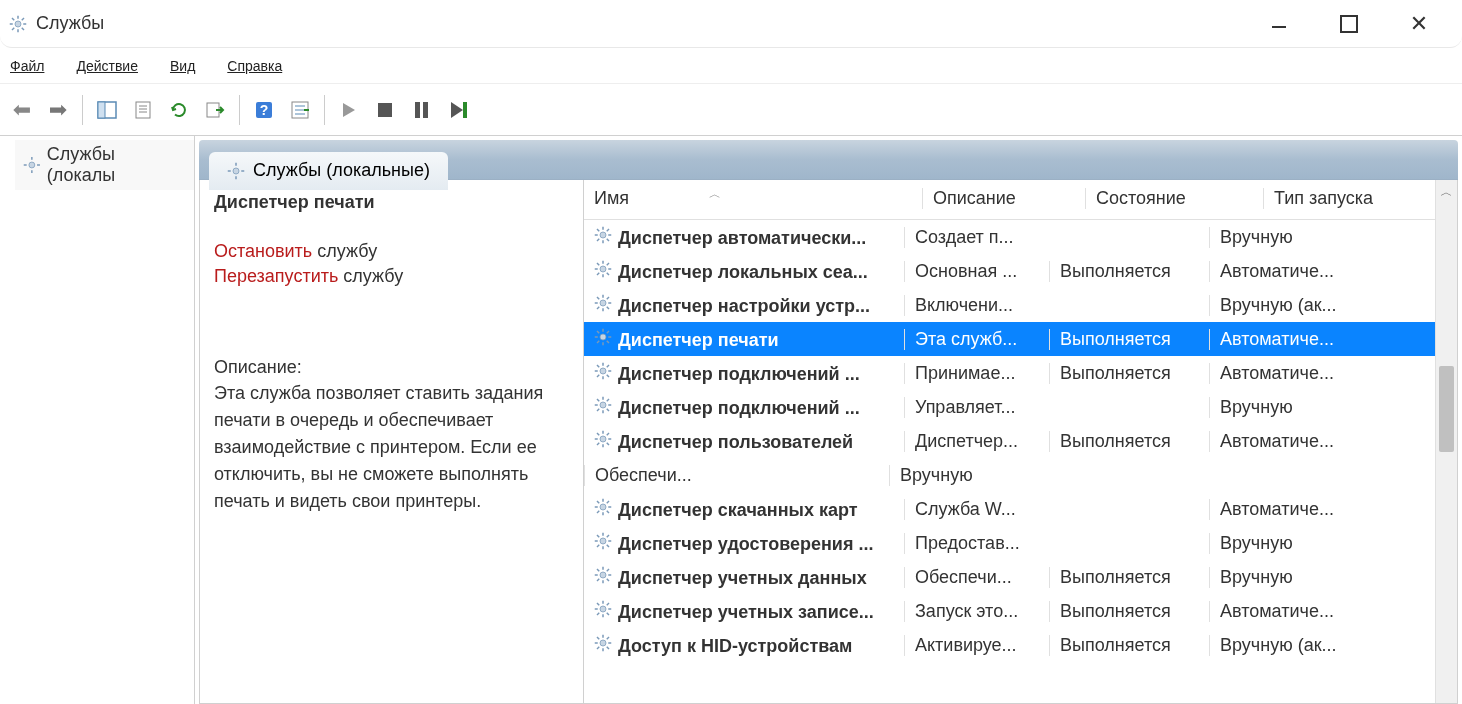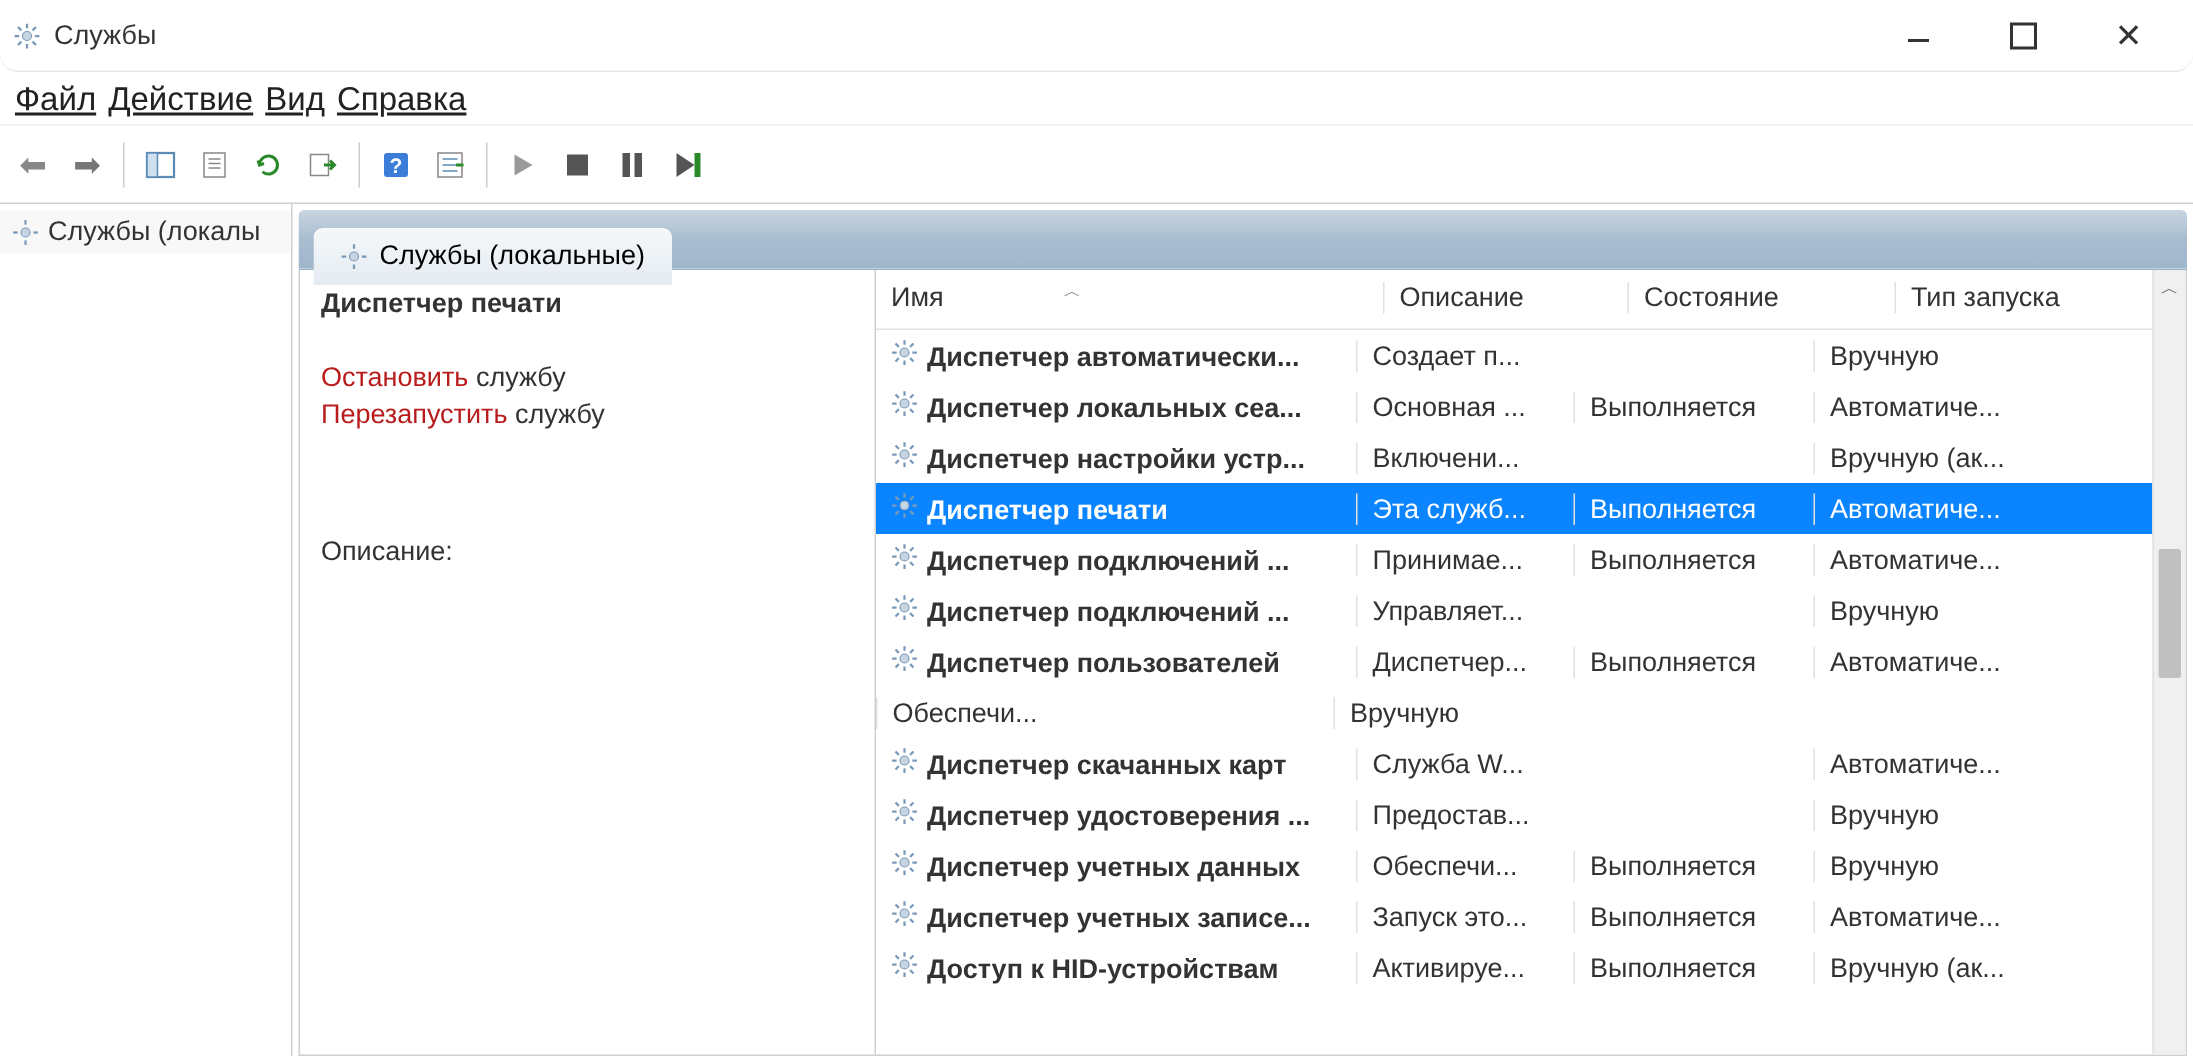--- a/index.html
+++ b/index.html
@@ -9,40 +9,40 @@
   .titlebar { height: 48px; display: flex; align-items: center; padding: 0 8px; border-bottom: 1px solid #e8e8e8; border-radius: 12px; }
   .titlebar .title-icon { width: 20px; height: 20px; margin-right: 8px; display:flex; align-items:center; justify-content:center; }
   .titlebar .title-text { font-size: 18px; color: #333; flex: 1; }
   .win-controls { display: flex; gap: 0; }
   .win-btn { width: 70px; height: 36px; display:flex; align-items:center; justify-content:center; font-size:18px; color:#333; }
   .win-btn.min::before { content:""; width:14px; height:2px; background:#333; display:block; margin-top:6px; }
   .win-btn.max::before { content:""; width:14px; height:14px; border:2px solid #333; display:block; }
   .win-btn.close { font-weight: 300; font-size: 22px; }
 
   
-  .menubar { height: 36px; display:flex; align-items:center; padding: 0 10px; gap: 8px; font-size:22px; color:#222; border-bottom: 1px solid #eee; }
+  .menubar { height: 36px; display:flex; align-items:center; padding: 0 10px; gap: 32px; font-size:14px; color:#222; border-bottom: 1px solid #eee; }
   .menubar span { text-decoration: none; }
   .menubar .ul { text-decoration: underline; }
 
   
   .toolbar { height: 52px; display:flex; align-items:center; padding: 0 6px; gap: 4px; border-bottom: 1px solid #d0d0d0; }
   .tb-btn { width: 32px; height: 32px; display:flex; align-items:center; justify-content:center; color:#555; }
   .tb-sep { width:1px; height:30px; background:#ccc; margin:0 4px; }
   .tb-arrow-l, .tb-arrow-r { font-size: 22px; color:#888; }
   .tb-arrow-r { color:#777; }
   .play { color:#888; }
   .stop { width:14px; height:14px; background:#555; }
   .pause { display:flex; gap:3px; }
   .pause div { width:5px; height:16px; background:#555; }
   .restart-sym { position:relative; }
   .restart-sym .tri { width:0; height:0; border-top:8px solid transparent; border-bottom:8px solid transparent; border-left:12px solid #555; }
   .restart-sym .bar { position:absolute; right:-4px; top:0; width:4px; height:16px; background:#2a8a2a; }
 
   
-  .main { display:flex; height: calc(704px - 48px - 36px - 52px); }
+  .main { display:flex; height: calc(704px - 48px - 36px - 52px); padding-left: 15px; }
   .left-pane { width: 216px; border-right:1px solid #d0d0d0; padding-top:4px; }
   .tree-item { display:flex; align-items:center; gap:6px; padding:4px 8px; font-size:18px; color:#333; background:#f8f8f8; }
 
   .right-pane { flex:1; display:flex; flex-direction:column; position:relative; }
   .pane-header-bg { background: linear-gradient(to bottom,#c8d4df 0%, #a9bdd0 50%, #9fb6cb 100%); height:40px; border-bottom:1px solid #9bb0c4; border-top-left-radius:4px; border-top-right-radius:4px; margin:4px 4px 0 4px; display:flex; align-items:center; }
   .pane-tab { background:#d8e2ea; border-top-left-radius:6px; border-top-right-radius:6px; padding:5px 18px; margin-left:10px; display:flex; align-items:center; gap:8px; font-size:18px; height:40px; border-bottom:2px solid #fff; position:relative; top:12px; }
   .pane-tab.active { background: linear-gradient(to bottom, #f5f8fa 0%, #e4ebf1 100%); }
 
   .right-body { display:flex; flex:1; margin:0 4px; border:1px solid #d0d0d0; border-top:none; }
   .detail-pane { width: 384px; padding: 12px 14px; border-right:1px solid #d0d0d0; font-size:18px; color:#333; }
@@ -216,20 +216,21 @@
 
     <div class="right-body">
 
       <div class="detail-pane">
         <div class="detail-title">Диспетчер печати</div>
         <div class="detail-links">
           <div><a>Остановить</a> <span>службу</span></div>
           <div><a>Перезапустить</a> <span>службу</span></div>
         </div>
         <div class="detail-desc-label">Описание:</div>
+        <div class="detail-desc-text">Эта служба позволяет ставить задания печати в очередь и обеспечивает взаимодействие с принтером. Если ее отключить, вы не сможете выполнять печать и видеть свои принтеры.</div>
       </div>
 
       <div class="list-pane">
         <div class="list-content">
           <div class="list-header">
             <div class="col name"><span>Имя</span><span class="sort-caret">︿</span></div>
             <div class="col desc">Описание</div>
             <div class="col state">Состояние</div>
             <div class="col start">Тип запуска</div>
           </div>

